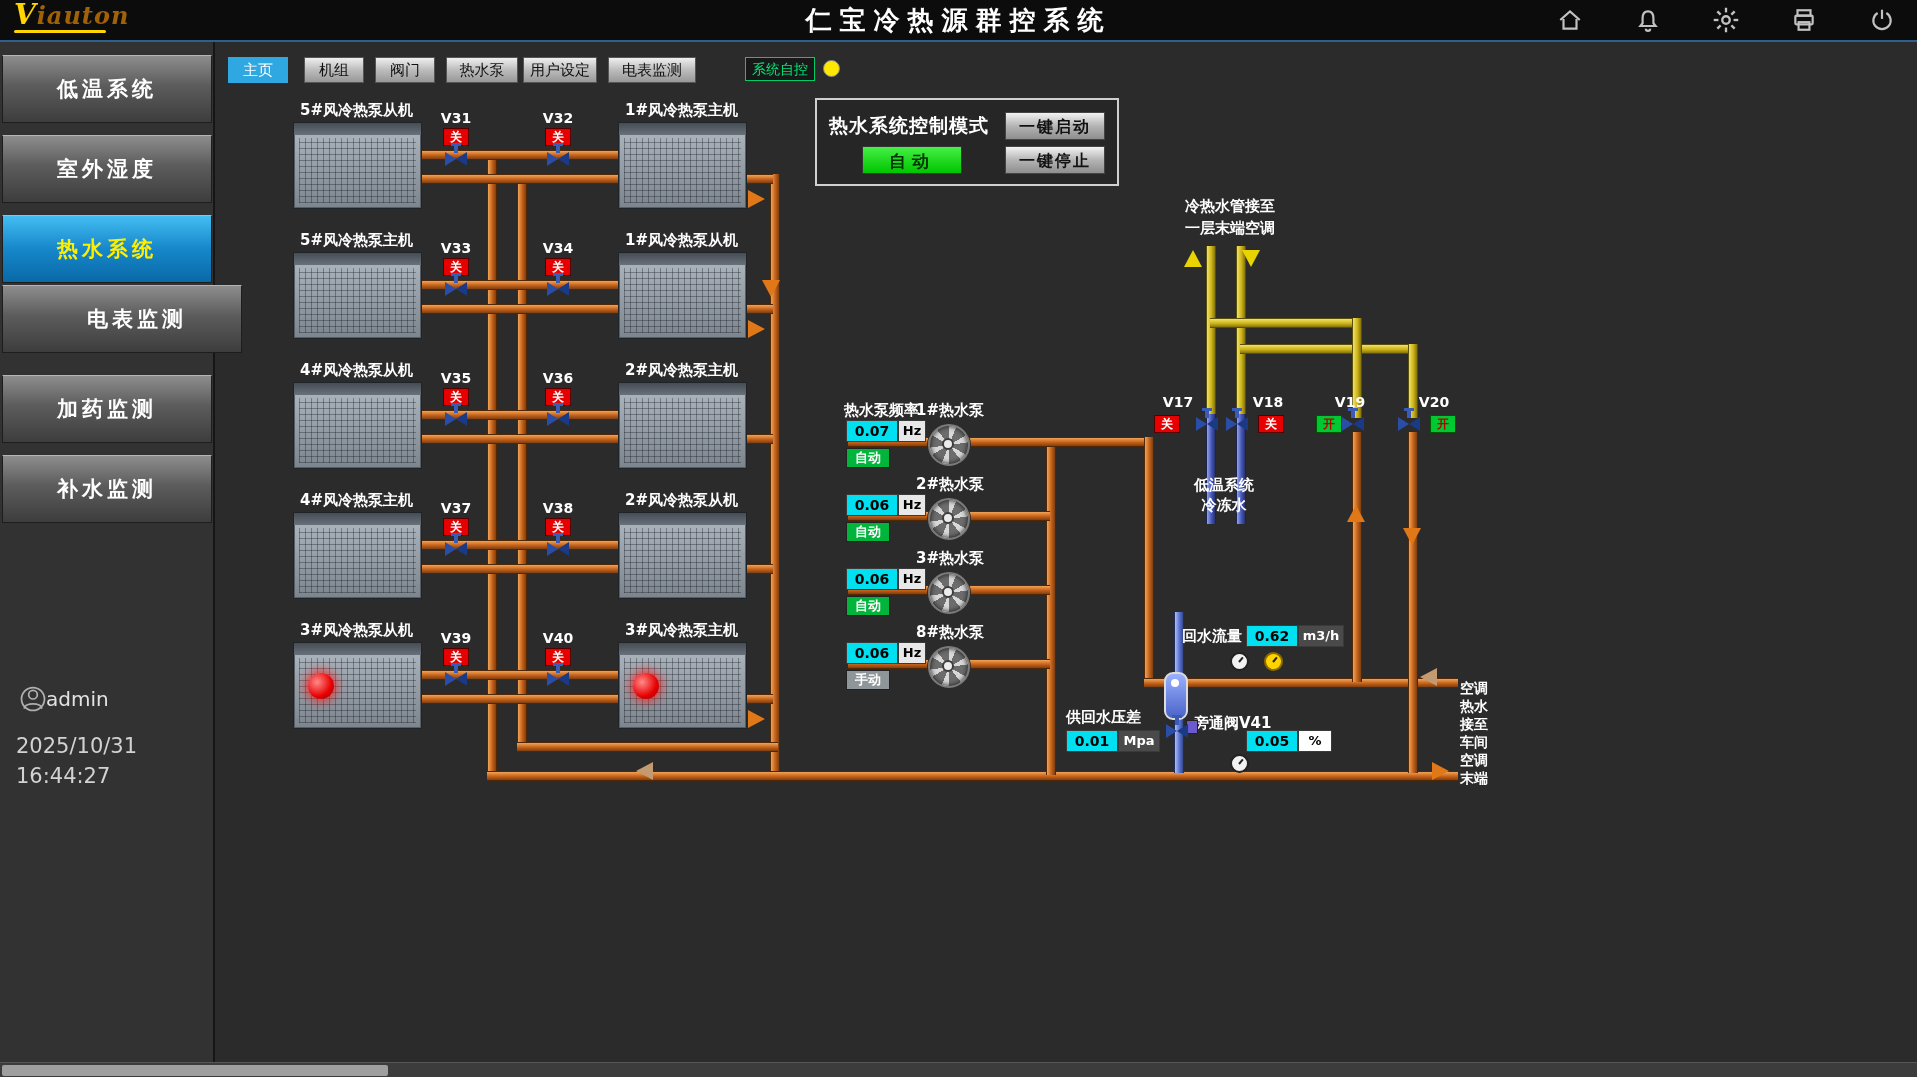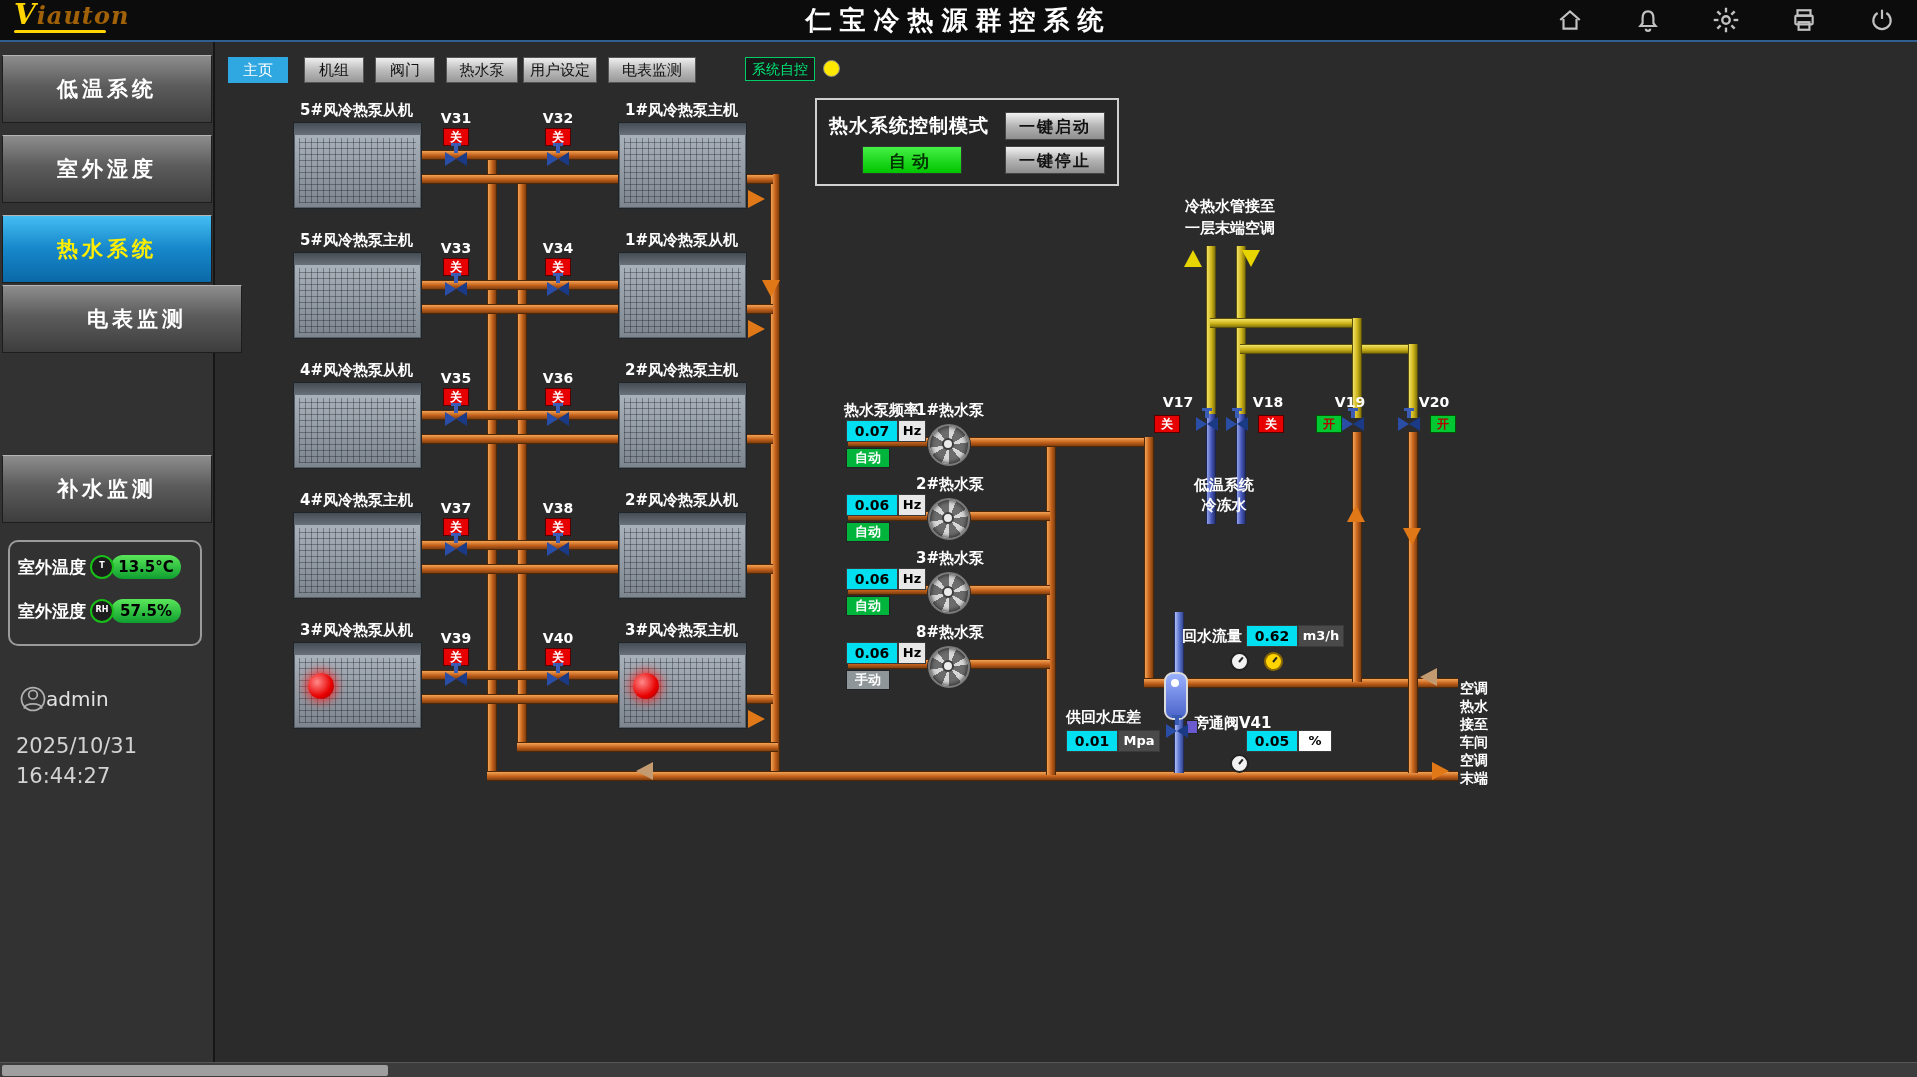--- a/index.html
+++ b/index.html
@@ -217,32 +217,20 @@
         <svg width="26" height="26" viewBox="0 0 24 24" fill="none" stroke="#c2c2c2" stroke-width="2">
             <path d="M8 5.5 A8 8 0 1 0 16 5.5"></path>
             <line x1="12" y1="2.5" x2="12" y2="11"></line>
           </svg>
       </span>
     </div>
   </div>
 
   <div id="sidebar-bg"></div>
 
-  <div id="weather">
-    <div class="w-row" id="w-row1">
-      <span class="w-label">室外温度</span>
-      <span class="w-ic">T</span>
-      <span class="w-val">13.5°C</span>
-    </div>
-    <div class="w-row" id="w-row2">
-      <span class="w-label">室外湿度</span>
-      <span class="w-ic">RH</span>
-      <span class="w-val">57.5%</span>
-    </div>
-  </div>
 
   <div id="admin-row">
     <svg width="26" height="26" viewBox="0 0 24 24" fill="none" stroke="#b0b0b0" stroke-width="1.6">
         <circle cx="12" cy="8" r="4"></circle>
         <path d="M4 21 C4 15 20 15 20 21"></path>
         <circle cx="12" cy="12" r="10.6"></circle>
       </svg>
     <span id="admin-name">admin</span>
   </div>
   <div id="date-text">2025/10/31</div>
@@ -282,20 +270,21 @@
   <div id="bv-unit" class="chip chip-white">%</div>
 
   <div id="hscroll">
     <div id="hscroll-thumb"></div>
   </div>
 
 <div class="side-btn" style="top: 55px;">低温系统</div>
     <div class="side-btn" style="top: 135px;">室外湿度</div>
     <div class="side-btn active" style="top: 215px;">热水系统</div>
     <div class="side-btn" style="top: 285px; padding-left: 30px;">电表监测</div>
+    <div class="side-btn" style="top: 375px;">加药监测</div>
     <div class="side-btn" style="top: 455px;">补水监测</div>
     <div class="tab active" style="left: 228px; width: 58px;">主页</div>
     <div class="tab" style="left: 304px; width: 58px;">机组</div>
     <div class="tab" style="left: 375px; width: 58px;">阀门</div>
     <div class="tab" style="left: 446px; width: 70px;">热水泵</div>
     <div class="tab" style="left: 523px; width: 72px;">用户设定</div>
     <div class="tab" style="left: 608px; width: 86px;">电表监测</div>
     <div class="pipe-v p-or" style="left: 487px; top: 150px; height: 629px;"></div>
     <div class="pipe-v p-or" style="left: 517px; top: 174px; height: 576px;"></div>
     <div class="pipe-v p-or" style="left: 770px; top: 174px; height: 607px;"></div>

